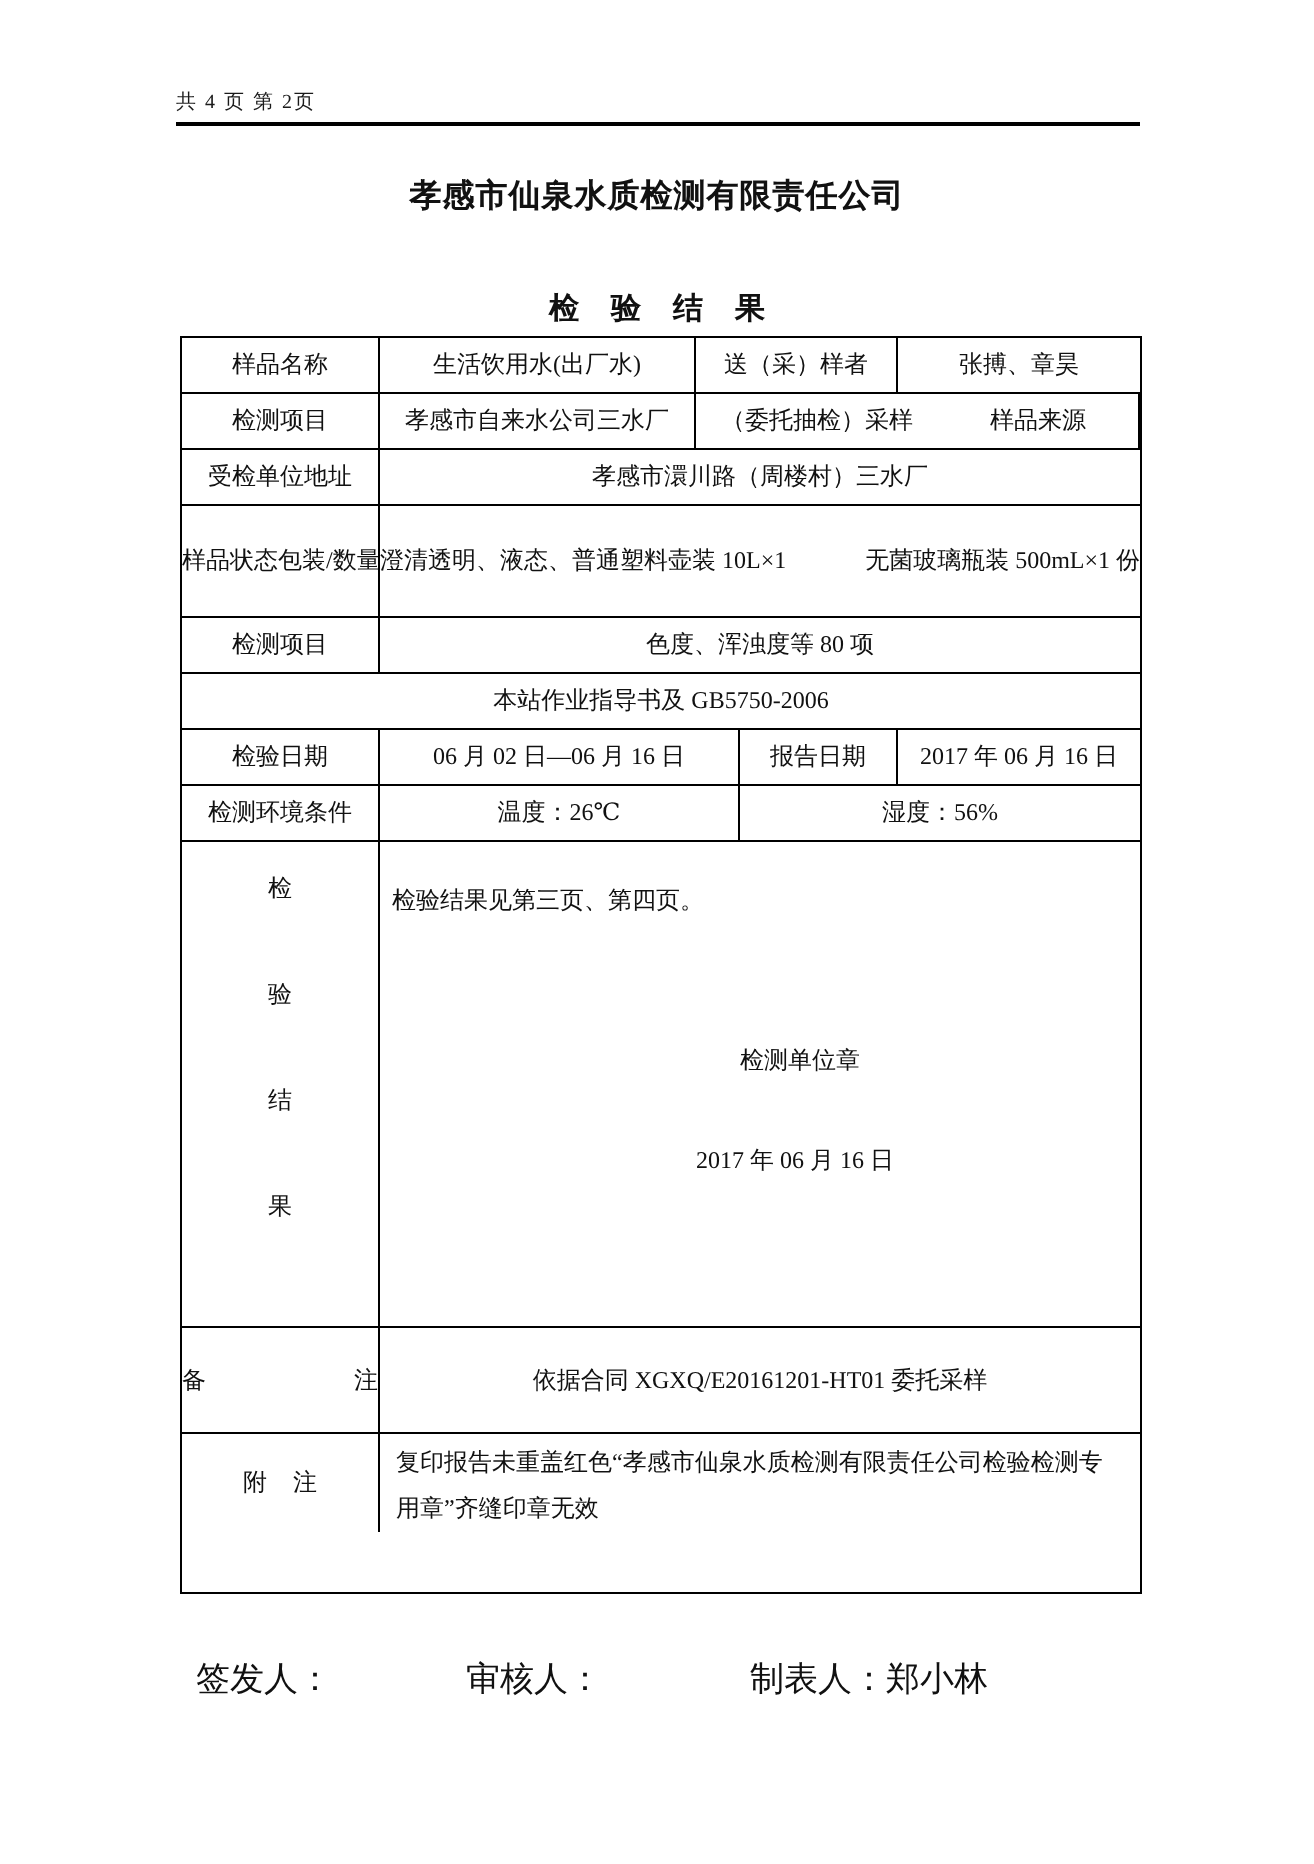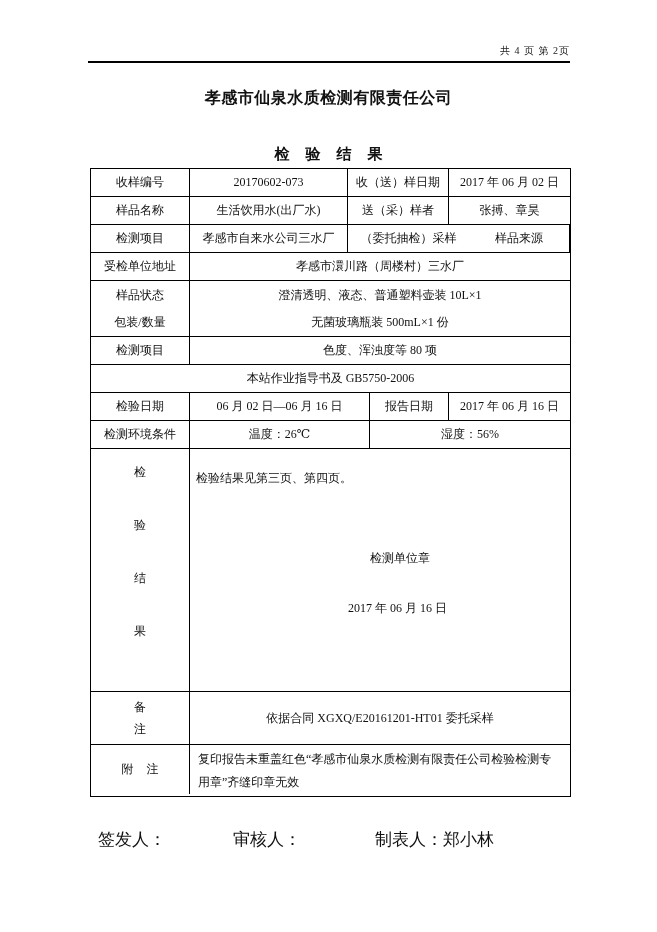--- a/index.html
+++ b/index.html
@@ -10,21 +10,21 @@
     height: 932px;
     background: #ffffff;
     font-family: "Liberation Serif", "DejaVu Serif", serif;
     color: #111111;
     overflow: hidden;
   }
   
   .page-header {
     position: absolute;
     left: 88px; top: 44px; width: 482px;
-    text-align: right;
+    text-align: left;
     font-size: 10px;
     letter-spacing: 1px;
     color: #1a1a1a;
   }
   .header-rule {
     position: absolute;
     left: 88px; top: 61px; width: 482px;
     border-top: 2px solid #000;
   }
   
@@ -70,21 +70,21 @@
   .h28 { height: 28px; }
   .h56 { height: 56px; }
   .w1 { width: 99px; }
   .w2 { width: 158px; }
   .w3 { width: 101px; }
   .w4 { width: 121px; flex: 1; }
   .w2b { width: 180px; }
   .w3b { width: 79px; }
   .w23 { width: 380px; flex: 1; }
   .w34 { width: 200px; flex: 1; }
-  .twolines { flex-direction: column; justify-content: center; }
+  .twolines { justify-content: space-between; }
   .twolines span { display: block; line-height: 27px; }
   
   .results-row { height: 243px; }
   .results-label {
     flex-direction: column;
     justify-content: space-between;
     padding: 16px 0 52px 0;
   }
   .results-label span { display: block; }
   .results-body { position: relative; display: block; white-space: normal; }
@@ -117,26 +117,20 @@
   <div class="page-header">
     <span>共 4 页  第 2页</span>
   </div>
   <div class="header-rule"></div>
 
   <div class="company-title">孝感市仙泉水质检测有限责任公司</div>
   <div class="doc-title">检验结果</div>
 
   <div class="report-table">
 
-    <div class="trow h28">
-      <div class="tcell w1">收样编号</div>
-      <div class="tcell w2">20170602-073</div>
-      <div class="tcell w3">收（送）样日期</div>
-      <div class="tcell w4 endc">2017 年 06 月 02 日</div>
-    </div>
 
     <div class="trow h28">
       <div class="tcell w1">样品名称</div>
       <div class="tcell w2">生活饮用水(出厂水)</div>
       <div class="tcell w3">送（采）样者</div>
       <div class="tcell w4 endc">张搏、章昊</div>
     </div>
 
     <div class="trow h28">
       <div class="tcell w1">检测项目</div>

